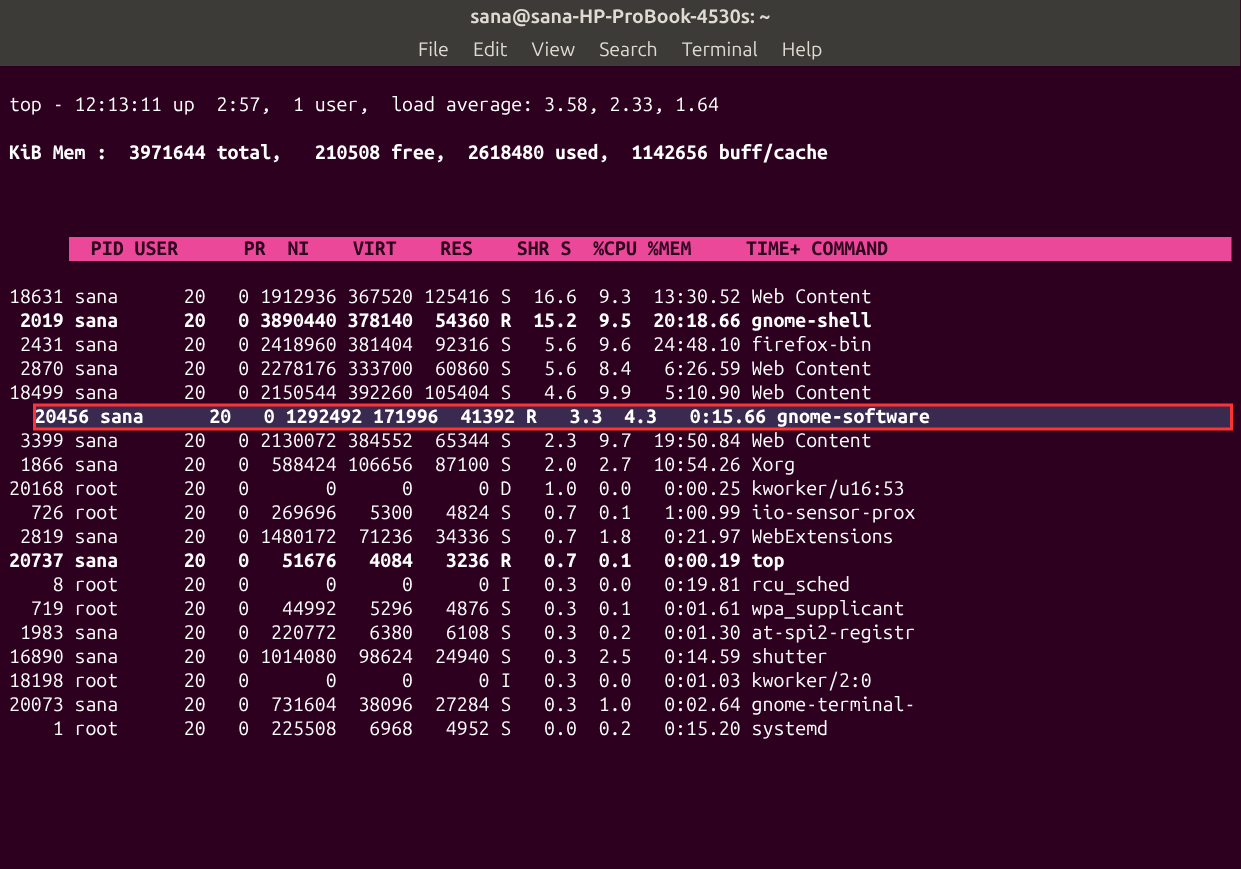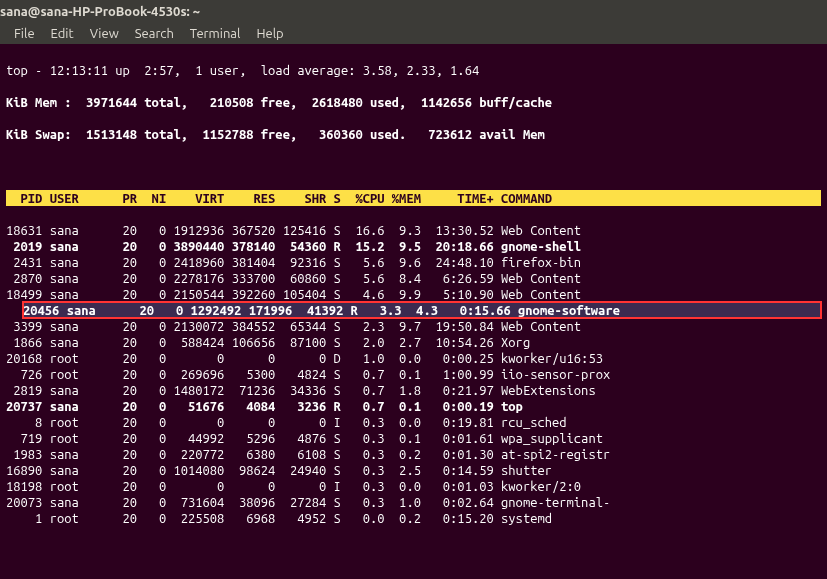--- a/index.html
+++ b/index.html
@@ -12,48 +12,50 @@
     line-height: 16px;
     background: #2c001e;
     color: #ffffff;
     overflow: hidden;
   }
   .titlebar {
     background: #3c3b37;
     color: #dfdbd2;
     height: 22px;
     line-height: 22px;
-    text-align: left;
+    text-align: center;
     font-family: "Ubuntu", sans-serif;
     font-size: 13px;
     font-weight: 700;
   }
   .menubar {
     background: #3c3b37;
     color: #dfdbd2;
     height: 22px;
     line-height: 22px;
     padding: 0 6px;
     font-family: "Ubuntu", sans-serif;
     font-size: 13px;
+    text-align: center;
   }
   .menubar span {
     padding: 0 8px;
     cursor: default;
   }
   .terminal {
     padding: 2px 6px;
     white-space: pre;
   }
   .row { white-space: pre; }
   .bold { font-weight: 700; }
   .hdr {
-    background: #fde047;
+    background: #ec4899;
     color: #2c001e;
     font-weight: 700;
+    margin-left: 40px;
   }
   .selrow {
     background: #3b2a50;
     color: #ffffff;
     font-weight: 700;
     outline: 2px solid #ff3333;
     outline-offset: -1px;
     margin-left: 17px;
   }
 </style>
@@ -61,17 +63,16 @@
 <body>
 
 <div class="titlebar">sana@sana-HP-ProBook-4530s: ~</div>
 <div class="menubar">
   <span>File</span><span>Edit</span><span>View</span><span>Search</span><span>Terminal</span><span>Help</span>
 </div>
 
 <div class="terminal">
 <div class="row">top - 12:13:11 up  2:57,  1 user,  load average: 3.58, 2.33, 1.64</div>
 <div class="row bold">KiB Mem :  3971644 total,   210508 free,  2618480 used,  1142656 buff/cache</div>
-<div class="row bold">KiB Swap:  1513148 total,  1152788 free,   360360 used.   723612 avail Mem </div>
 <div class="row">&nbsp;</div>
 <div class="row hdr">  PID USER      PR  NI    VIRT    RES    SHR S  %CPU %MEM     TIME+ COMMAND     </div>
 <div id="proc-list"><div class="row">18631 sana      20   0 1912936 367520 125416 S  16.6  9.3  13:30.52 Web Content</div><div class="row bold"> 2019 sana      20   0 3890440 378140  54360 R  15.2  9.5  20:18.66 gnome-shell</div><div class="row"> 2431 sana      20   0 2418960 381404  92316 S   5.6  9.6  24:48.10 firefox-bin</div><div class="row"> 2870 sana      20   0 2278176 333700  60860 S   5.6  8.4   6:26.59 Web Content</div><div class="row">18499 sana      20   0 2150544 392260 105404 S   4.6  9.9   5:10.90 Web Content</div><div class="row bold selrow">20456 sana      20   0 1292492 171996  41392 R   3.3  4.3   0:15.66 gnome-software</div><div class="row"> 3399 sana      20   0 2130072 384552  65344 S   2.3  9.7  19:50.84 Web Content</div><div class="row"> 1866 sana      20   0  588424 106656  87100 S   2.0  2.7  10:54.26 Xorg</div><div class="row">20168 root      20   0       0      0      0 D   1.0  0.0   0:00.25 kworker/u16:53</div><div class="row">  726 root      20   0  269696   5300   4824 S   0.7  0.1   1:00.99 iio-sensor-prox</div><div class="row"> 2819 sana      20   0 1480172  71236  34336 S   0.7  1.8   0:21.97 WebExtensions</div><div class="row bold">20737 sana      20   0   51676   4084   3236 R   0.7  0.1   0:00.19 top</div><div class="row">    8 root      20   0       0      0      0 I   0.3  0.0   0:19.81 rcu_sched</div><div class="row">  719 root      20   0   44992   5296   4876 S   0.3  0.1   0:01.61 wpa_supplicant</div><div class="row"> 1983 sana      20   0  220772   6380   6108 S   0.3  0.2   0:01.30 at-spi2-registr</div><div class="row">16890 sana      20   0 1014080  98624  24940 S   0.3  2.5   0:14.59 shutter</div><div class="row">18198 root      20   0       0      0      0 I   0.3  0.0   0:01.03 kworker/2:0</div><div class="row">20073 sana      20   0  731604  38096  27284 S   0.3  1.0   0:02.64 gnome-terminal-</div><div class="row">    1 root      20   0  225508   6968   4952 S   0.0  0.2   0:15.20 systemd</div></div>
 </div>
 
 </body></html>

